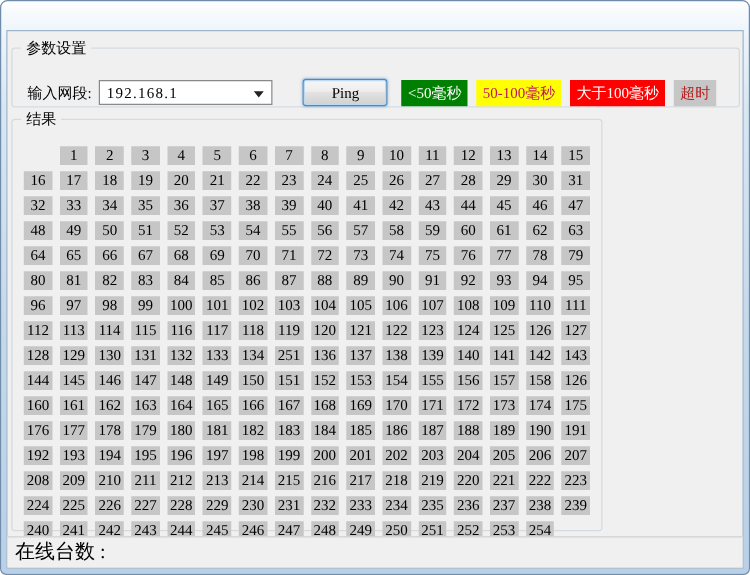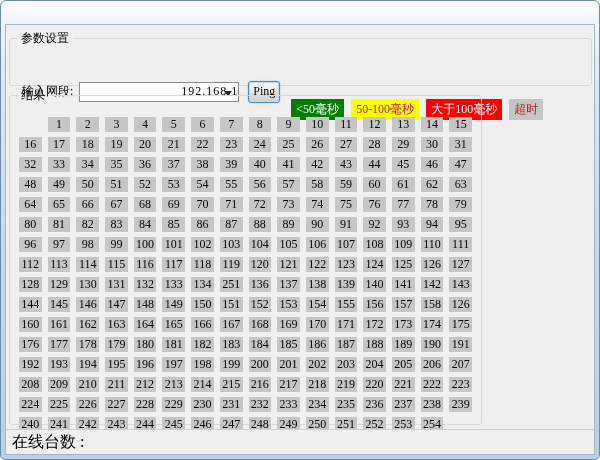--- a/index.html
+++ b/index.html
@@ -41,34 +41,34 @@
   fieldset.groupbox{
     position:absolute; border:1px solid #d3dbe1; border-radius:3px; background:transparent;
   }
   fieldset.groupbox legend{ margin-left:7px; padding:0 4px; font-size:12px; color:#000; }
   .gb-params{ left:3px; top:5px; width:583px; height:56px; }
   .gb-results{ left:3px; top:62px; width:473px; height:338px; }
 
   .param-row{ position:absolute; left:12px; top:16px; display:flex; align-items:center; }
   .seg-label{ font-size:12px; white-space:nowrap; }
   .combobox{
-    margin-left:6px; width:160px; height:20px; background:#fff;
-    border:1px solid #898989; display:flex; align-items:center; position:relative; cursor:default;justify-content:flex-end;
+    margin-left:6px; width:139px; height:20px; background:#fff;
+    border:1px solid #898989; display:flex; align-items:center; position:relative; cursor:default;
   }
   .combobox .value{ padding-left:5px; font-size:12px; letter-spacing:1px; }
   .combo-arrow{ position:absolute; right:6px; top:8px; width:0; height:0;
     border-left:4px solid transparent; border-right:4px solid transparent; border-top:5px solid #222; }
   .ping-btn{
-    margin-left:9px; width:32px; height:22px; font-family:inherit; font-size:12px;
+    margin-left:24px; width:68px; height:22px; font-family:inherit; font-size:12px;
     border:1px solid #4e8ac0; border-radius:3px;
     background:linear-gradient(#f6f6f6,#eeeeee 45%,#e2e2e2 50%,#d1d1d1);
     box-shadow:inset 0 0 0 1px #bcd9f0, 0 0 2px rgba(90,150,210,.55);
     cursor:default;
   }
-  .legend-row{ display:flex; margin-left:11px; align-items:center;margin-top:36px; }
+  .legend-row{ display:flex; margin-left:11px; align-items:center; }
   .legend-item{ padding:2px 5px; font-size:12px; white-space:nowrap; margin-right:7px; }
   .legend-item:last-child{ margin-right:0; }
 
   .grid{
     --cell-bg:#c6c6c6;
     position:absolute; left:9px; right:9px; top:13px;
     display:grid; grid-template-columns:repeat(16,1fr); column-gap:6px; row-gap:5px;
   }
   .cell{
     height:15px; line-height:15px; text-align:center; background:var(--cell-bg);

